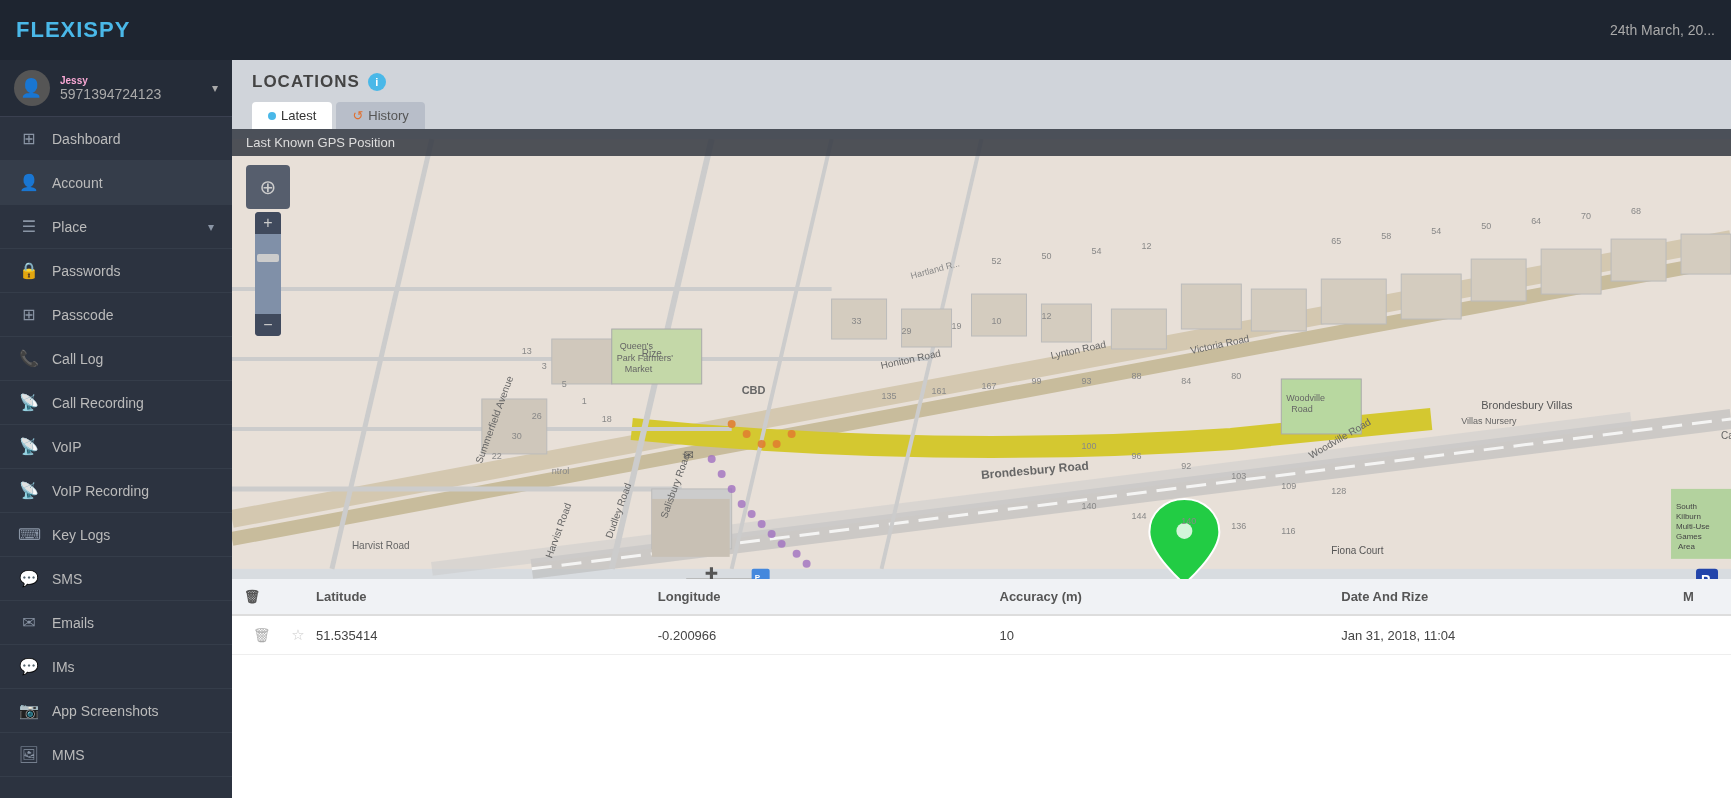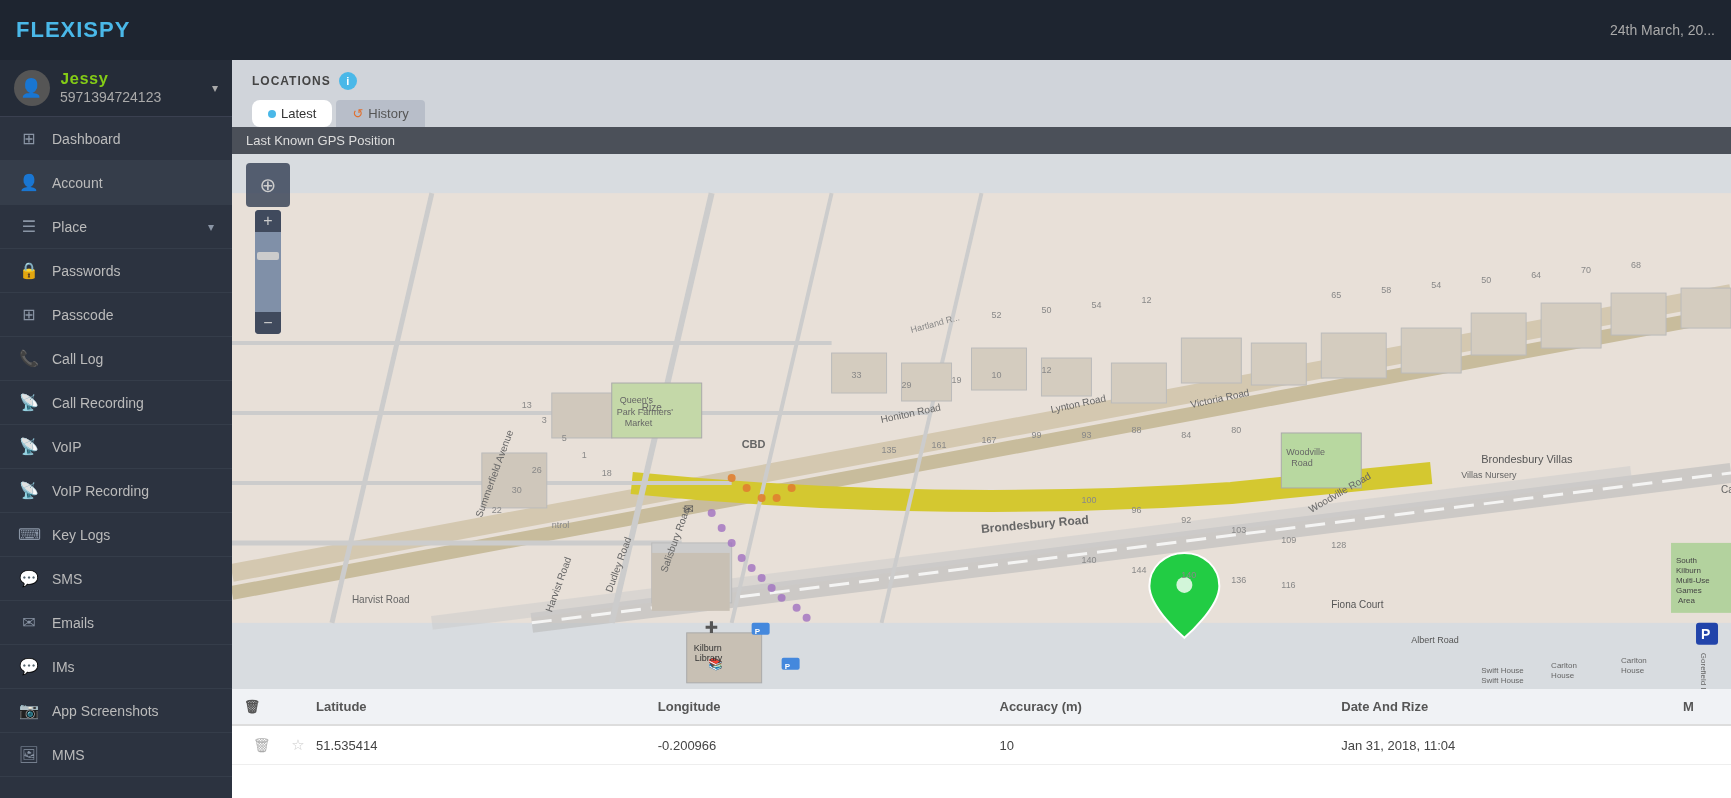--- a/index.html
+++ b/index.html
@@ -58,21 +58,21 @@
       width: 36px;
       height: 36px;
       border-radius: 50%;
       background: #555;
       display: flex; align-items: center; justify-content: center;
       color: #aaa; font-size: 18px;
       margin-right: 10px;
       flex-shrink: 0;
     }
     .user-info { flex: 1; }
-    .user-name { color: #84cc16; font-size: 16px; font-weight: 600; font-family: Liberation Mono, monospace; }
+    .user-name { color: #f9a8d4; font-size: 10px; font-weight: 600; }
     .user-phone { color: #aaa; font-size: 14px; }
     .user-arrow { color: #aaa; font-size: 12px; margin-left: 6px; }
 
     
     .nav-item {
       display: flex;
       align-items: center;
       padding: 12px 18px;
       cursor: pointer;
       color: #bbb;
@@ -105,21 +105,21 @@
       background: #d0d4da;
       padding: 12px 20px 0 20px;
       flex-shrink: 0;
     }
     .locations-title {
       display: flex;
       align-items: center;
       margin-bottom: 10px;
     }
     .locations-title h2 {
-      font-size: 12px;
+      font-size: 17px;
       font-weight: 700;
       color: #444;
       letter-spacing: 1px;
       text-transform: uppercase;
       margin-right: 8px;
     }
     .info-icon {
       width: 18px; height: 18px;
       border-radius: 50%;
       background: #4ab8e8;
@@ -140,41 +140,40 @@
       border: none;
       cursor: pointer;
       font-size: 13px;
       display: flex;
       align-items: center;
       gap: 5px;
     }
     .tab-btn.active {
       background: #fff;
       color: #333;
-      border-radius: 8px;
     }
     .tab-btn.inactive {
       background: #b8bec9;
       color: #555;
     }
     .tab-dot {
       width: 8px; height: 8px;
       border-radius: 50%;
       background: #4ab8e8;
     }
     .tab-history-icon {
       font-size: 13px;
       color: #e07030;
     }
 
     
     .map-container {
       flex-shrink: 0;
       position: relative;
-      height: 562px;
+      height: 450px;
       overflow: hidden;
       background: #d8dce0;
     }
     .map-header-bar {
       position: absolute;
       top: 0; left: 0; right: 0;
       background: rgba(50,55,65,0.85);
       color: #ddd;
       font-size: 13px;
       padding: 6px 14px;

